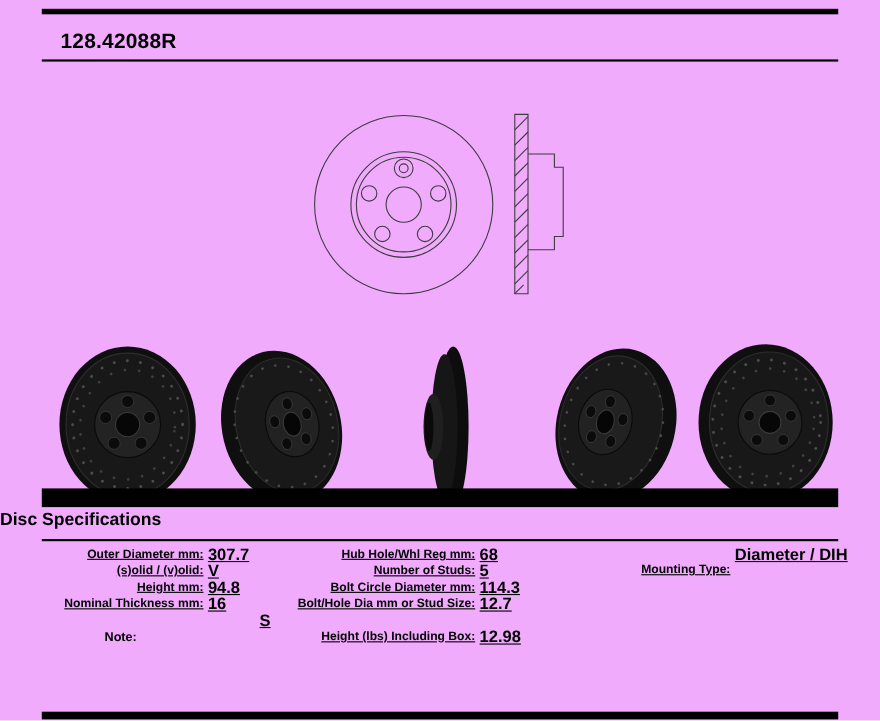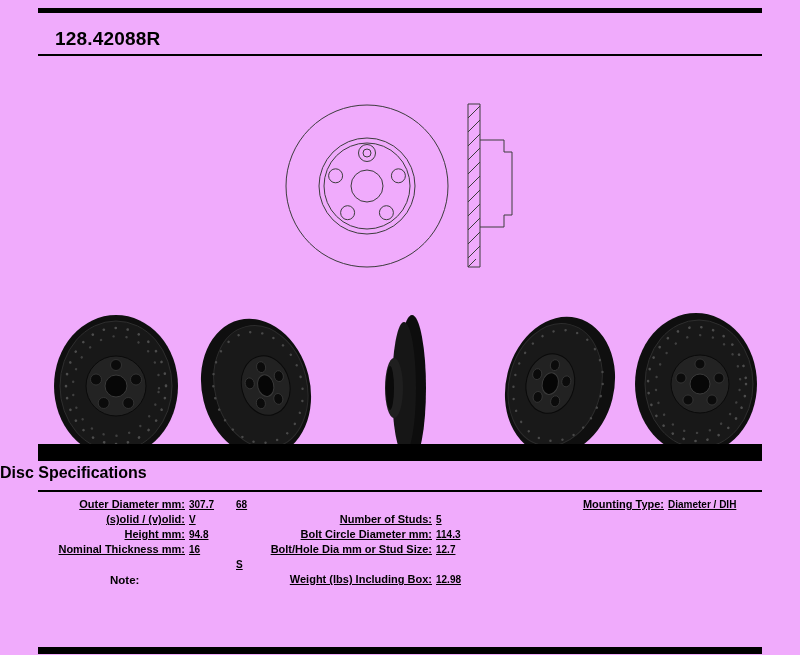--- a/index.html
+++ b/index.html
@@ -43,27 +43,27 @@
   .spec-col-left   { left: 33px; }
   .spec-col-middle { left: 232px; }
   .spec-col-right  { left: 558px; }
   .spec-row { display: flex; line-height: 15px; text-decoration: underline; }
   .spec-label {
     display: inline-block; text-align: right;
     font-size: 11px; font-weight: 700; white-space: nowrap;
   }
   .spec-col-left .spec-label   { width: 152px; }
   .spec-col-middle .spec-label { width: 200px; }
-  .spec-col-right .spec-label  { width: 106px; }
+  .spec-col-right .spec-label  { width: 106px; margin-top: 14px; }
   .spec-value {
-    font-size: 10px; font-weight: 700; margin-left: 4px; white-space: nowrap;
+    font-size: 15px; font-weight: 700; margin-left: 4px; white-space: nowrap;
   }
 
   .note-label {
-    position: absolute; left: 110px; top: 574px;
+    position: absolute; left: 95px; top: 574px;
     font-size: 11.5px; font-weight: 700;
   }
 </style>
 </head>
 <body>
 
 <div class="page">
 
   <div class="bar bar-top"></div>
   <div class="part-number">128.42088R</div>
@@ -182,39 +182,40 @@
       <span class="spec-value">94.8</span>
     </div>
     <div class="spec-row">
       <span class="spec-label">Nominal Thickness mm:</span>
       <span class="spec-value">16</span>
     </div>
   </div>
 
   <div class="spec-col spec-col-middle">
     <div class="spec-row">
+      <span class="spec-label">Hub Hole/Whl Reg mm:</span>
       <span class="spec-value">68</span>
     </div>
     <div class="spec-row">
       <span class="spec-label">Number of Studs:</span>
       <span class="spec-value">5</span>
     </div>
     <div class="spec-row">
       <span class="spec-label">Bolt Circle Diameter mm:</span>
       <span class="spec-value">114.3</span>
     </div>
     <div class="spec-row">
       <span class="spec-label">Bolt/Hole Dia mm or Stud Size:</span>
       <span class="spec-value">12.7</span>
     </div>
     <div class="spec-row">
       <span class="spec-value">S</span>
     </div>
     <div class="spec-row">
-      <span class="spec-label">Weight (lbs) Including Box:</span>
+      <span class="spec-label">Height (lbs) Including Box:</span>
       <span class="spec-value">12.98</span>
     </div>
   </div>
 
   <div class="spec-col spec-col-right">
     <div class="spec-row">
       <span class="spec-label">Mounting Type:</span>
       <span class="spec-value">Diameter / DIH</span>
     </div>
   </div>

